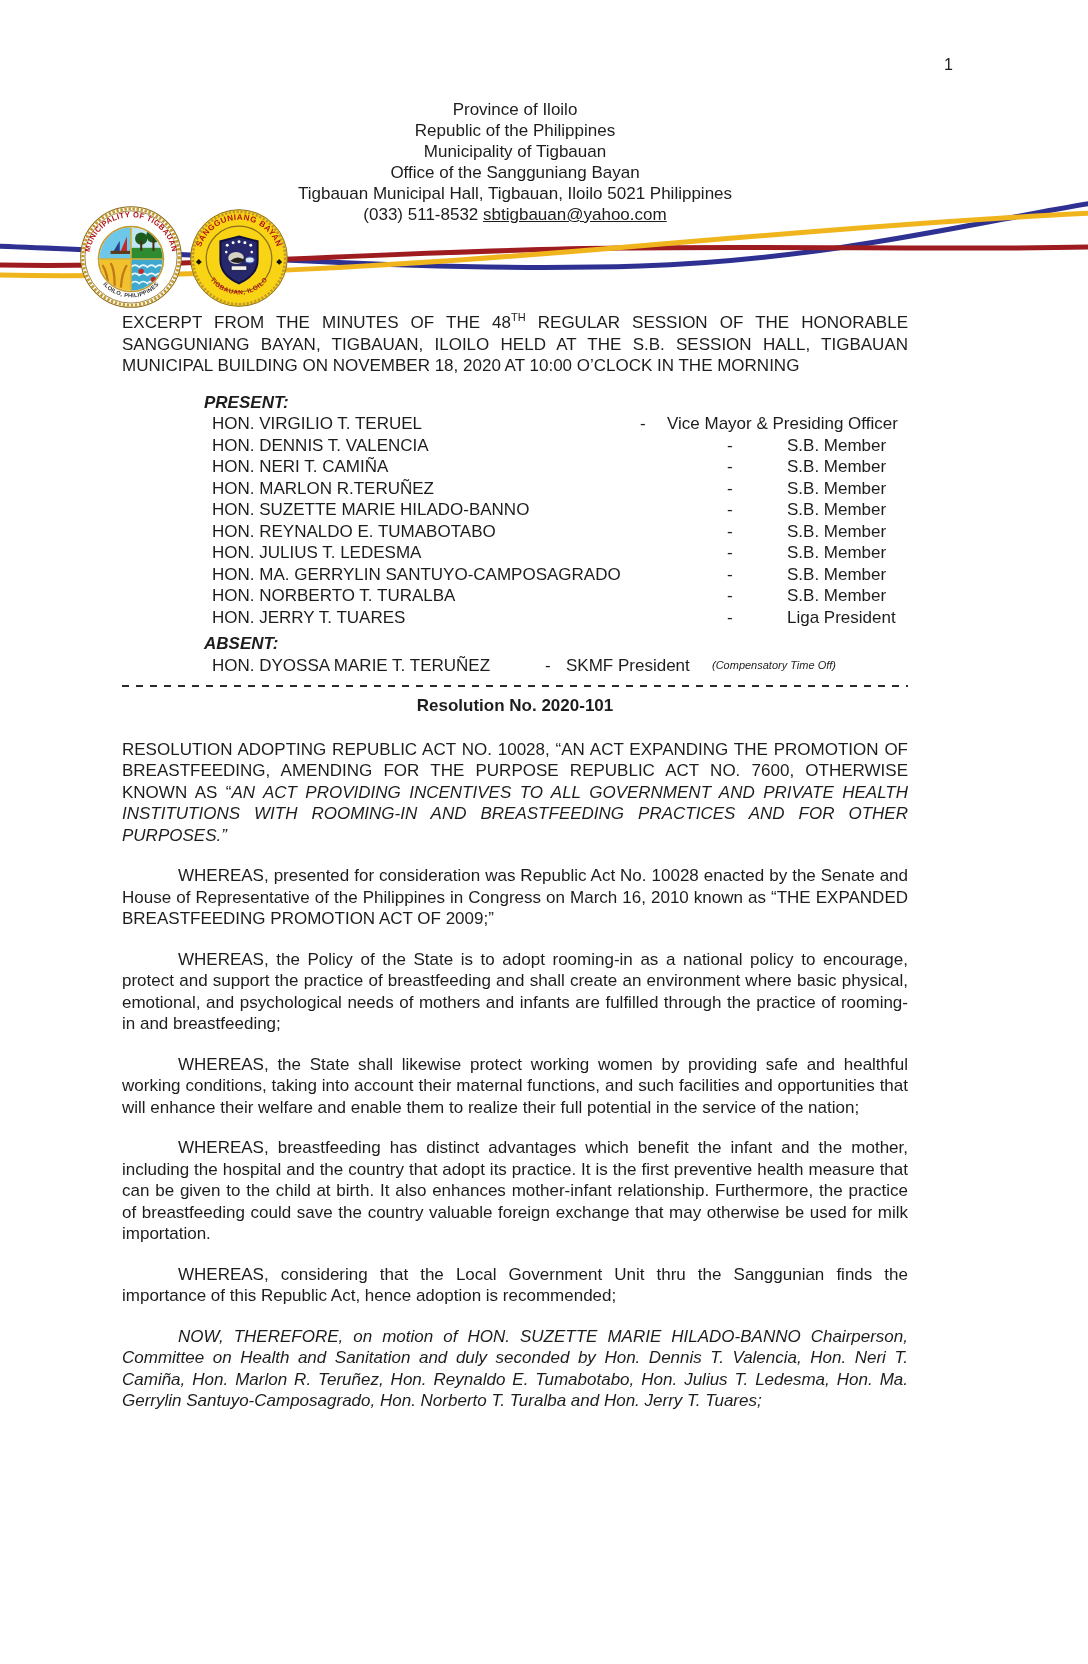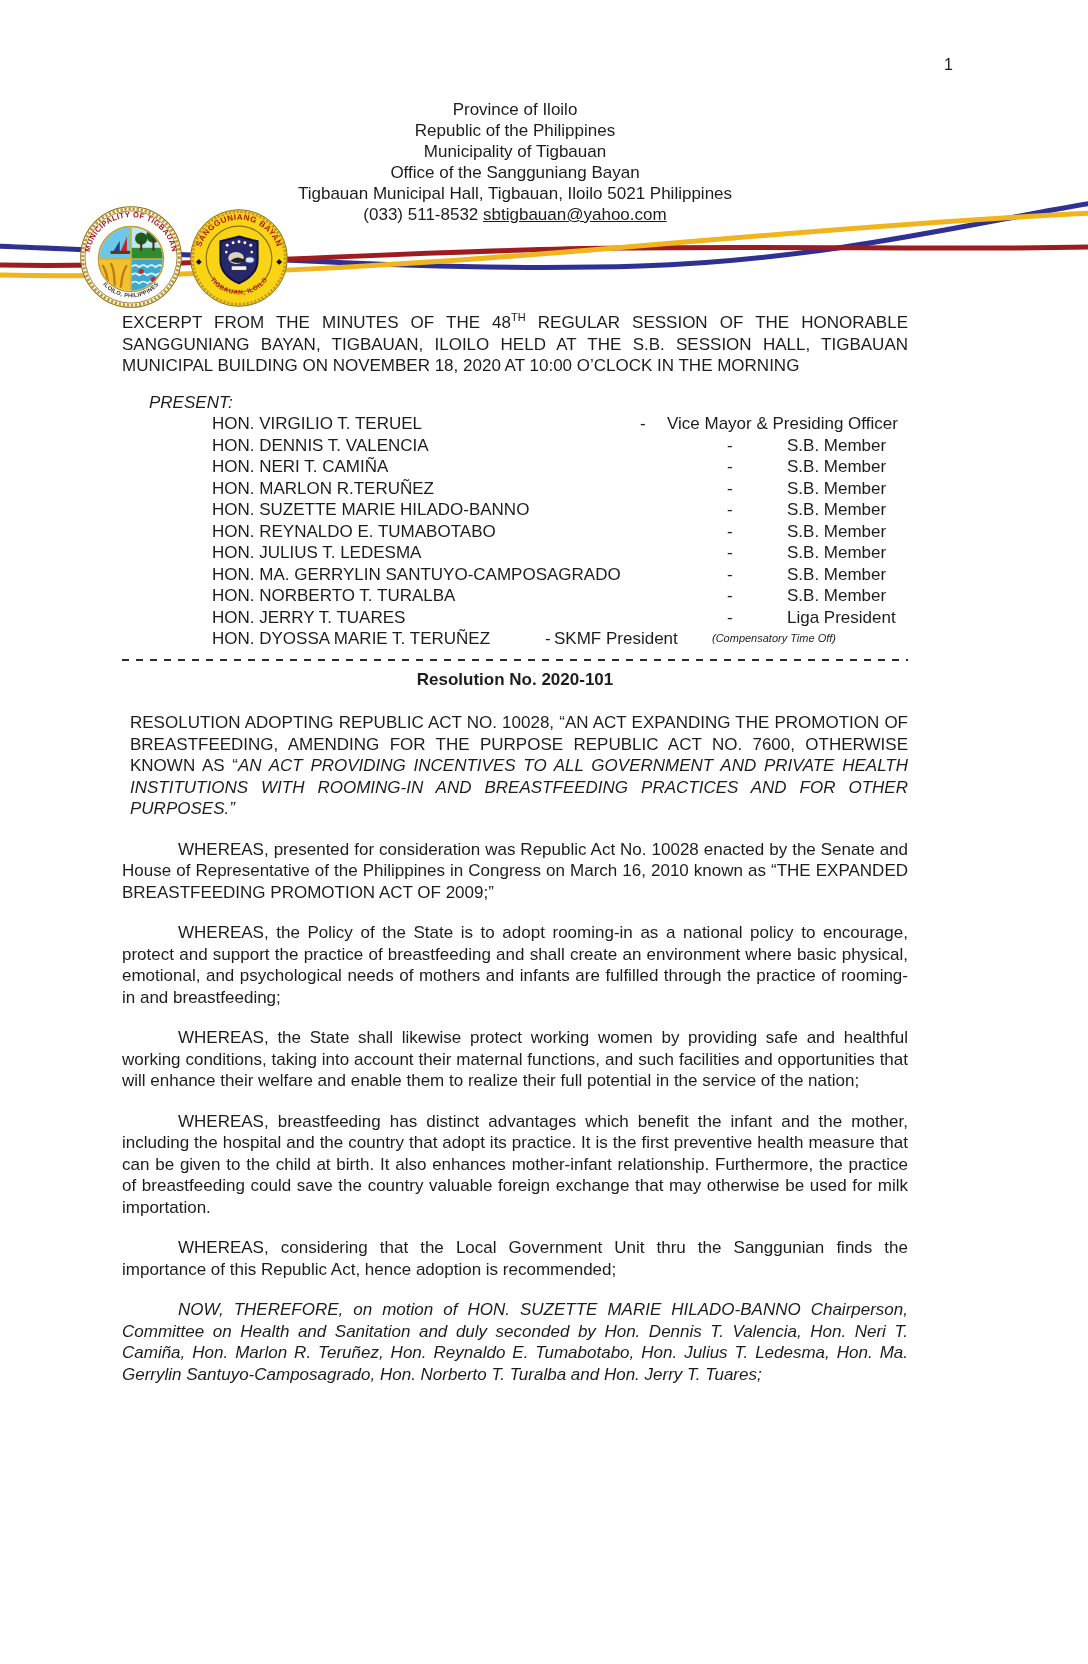--- a/index.html
+++ b/index.html
@@ -17,37 +17,37 @@
   .seal{position:absolute;}
   .seal-left{left:80px;top:206px;width:102px;height:102px;}
   .seal-right{left:190px;top:209px;width:98px;height:98px;}
   .content{
     position:absolute;left:122px;top:312px;width:786px;
     font-size:17px;line-height:21.5px;
   }
   .para{margin:0;text-align:justify;}
   .excerpt{margin:0 0 0 0;}
   sup{font-size:11px;line-height:0;}
-  .sec-label{margin:15px 0 0 27px;font-weight:normal;font-style:italic;}
+  .sec-label{margin:15px 0 0 82px;font-weight:bold;font-style:italic;}
   .sec-label.absent{margin-top:5px;}
   .prow{position:relative;height:21.5px;text-align:center;}
   .prow .nm{position:absolute;left:90px;white-space:nowrap;}
   .prow .dash-a{position:absolute;left:518px;}
   .prow .role-a{position:absolute;left:545px;white-space:nowrap;}
   .prow .dash-b{position:absolute;left:605px;}
   .prow .role-b{position:absolute;left:665px;white-space:nowrap;}
   .prow .dash-c{position:absolute;left:423px;}
-  .prow .role-c{position:absolute;left:432px;white-space:nowrap;}
+  .prow .role-c{position:absolute;left:444px;white-space:nowrap;}
   .prow .note-c{position:absolute;left:590px;white-space:nowrap;font-style:italic;font-size:11px;}
   .divider{
     height:2px;margin:9px 0 8px 0;
     background:repeating-linear-gradient(90deg,#2b2b2b 0 7px,transparent 7px 14px);
   }
   .res-title{margin:8px 0 4px 0;text-align:center;font-weight:bold;}
-  .res-para{margin-top:22px;margin-left:8px;}
+  .res-para{margin-top:22px;}
   .res-para .it{font-style:italic;}
   .wpara{margin-top:19px;text-indent:56px;}
   .wpara.last{text-indent:56px;font-style:italic;}
 </style>
 </head>
 <body>
 
 <div class="page">
 
   <div class="page-number">1</div>
@@ -191,20 +191,21 @@
         <span class="dash-b">-</span>
         <span class="role-b">S.B. Member</span>
       </div>
       <div class="prow">
         <span class="nm">HON. JERRY T. TUARES</span>
         <span class="dash-b">-</span>
         <span class="role-b">Liga President</span>
       </div>
     </div>
 
+    <div class="sec-label absent">ABSENT:</div>
     <div class="prow">
       <span class="nm">HON. DYOSSA MARIE T. TERUÑEZ</span>
       <span class="dash-c">-</span>
       <span class="role-c">SKMF President</span>
       <span class="note-c">(Compensatory Time Off)</span>
     </div>
 
     <div class="divider"></div>
 
     <p class="res-title">Resolution No. 2020-101</p>

